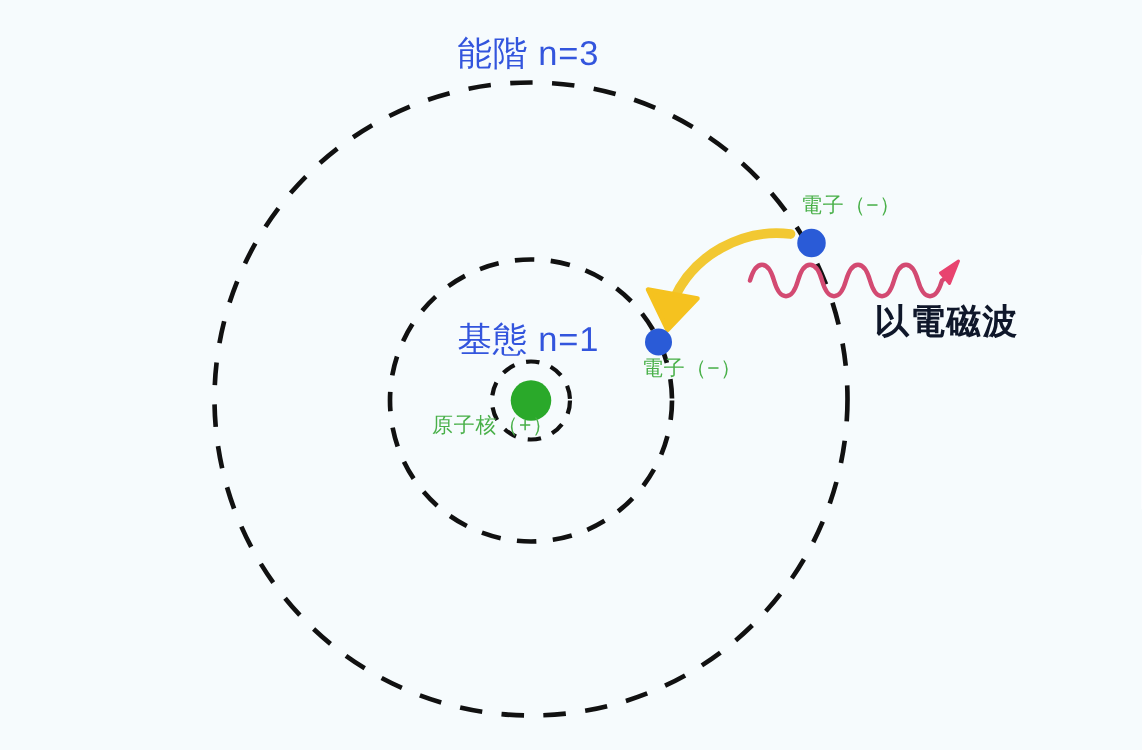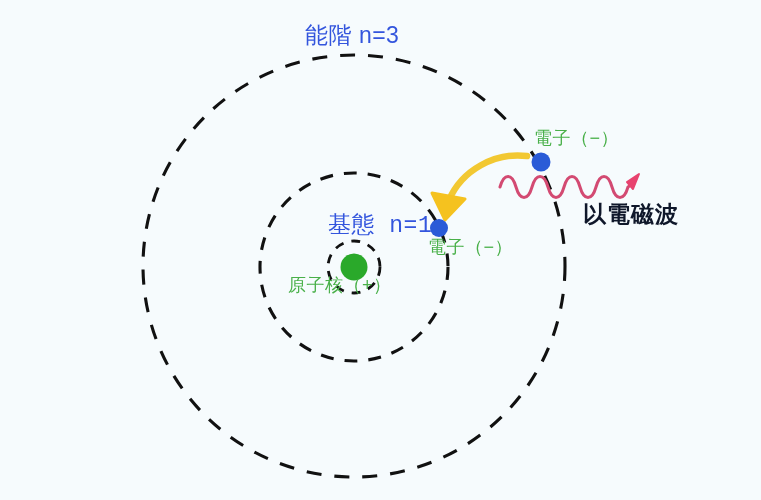--- a/index.html
+++ b/index.html
@@ -28,32 +28,32 @@
     line-height: 1.22;
     font-family: "Liberation Sans", "DejaVu Sans", sans-serif;
   }
   .lbl-blue {
     color: #3355dd;
     font-size: 23px;
     letter-spacing: 0.5px;
   }
   .lbl-green {
     color: #49b049;
-    font-size: 18px;
+    font-size: 14px;
     letter-spacing: 0.5px;
   }
   .lbl-red {
     color: #0f172a;
     font-size: 23px;
     font-weight: bold;
     letter-spacing: 1px;
   }
   #label-n3 { left: 305px; top: 21px; }
   #label-n2 { left: 300px; top: 141px; }
-  #label-n1 { left: 328px; top: 212px; font-family: Liberation Mono, monospace; }
+  #label-n1 { left: 305px; top: 212px; }
   #label-nucleus { left: 288px; top: 275px; }
   #label-electron-inner { left: 428px; top: 237px; }
   #label-electron-outer { left: 534px; top: 128px; }
   #label-emission { left: 583px; top: 200px; }
 </style>
 </head>
 <body>
 
 <div id="stage">
 

